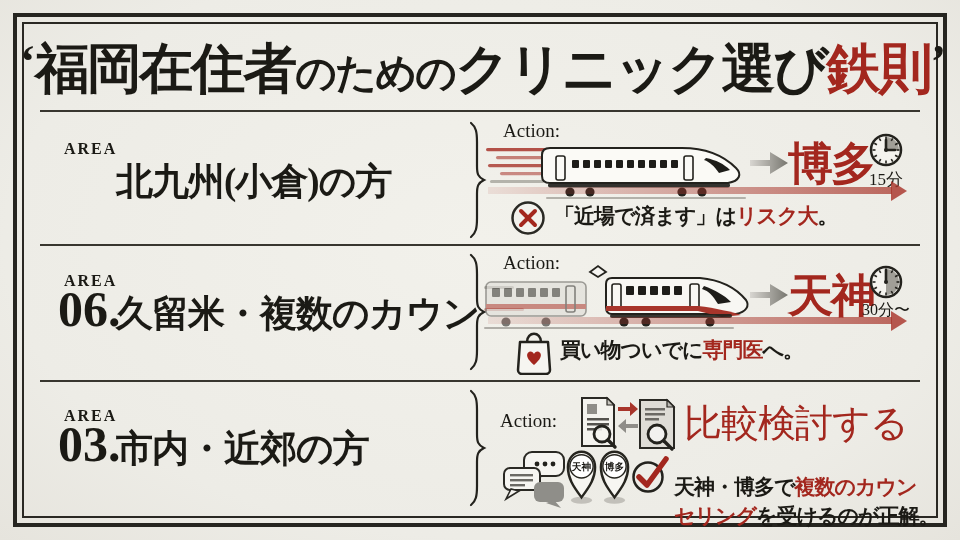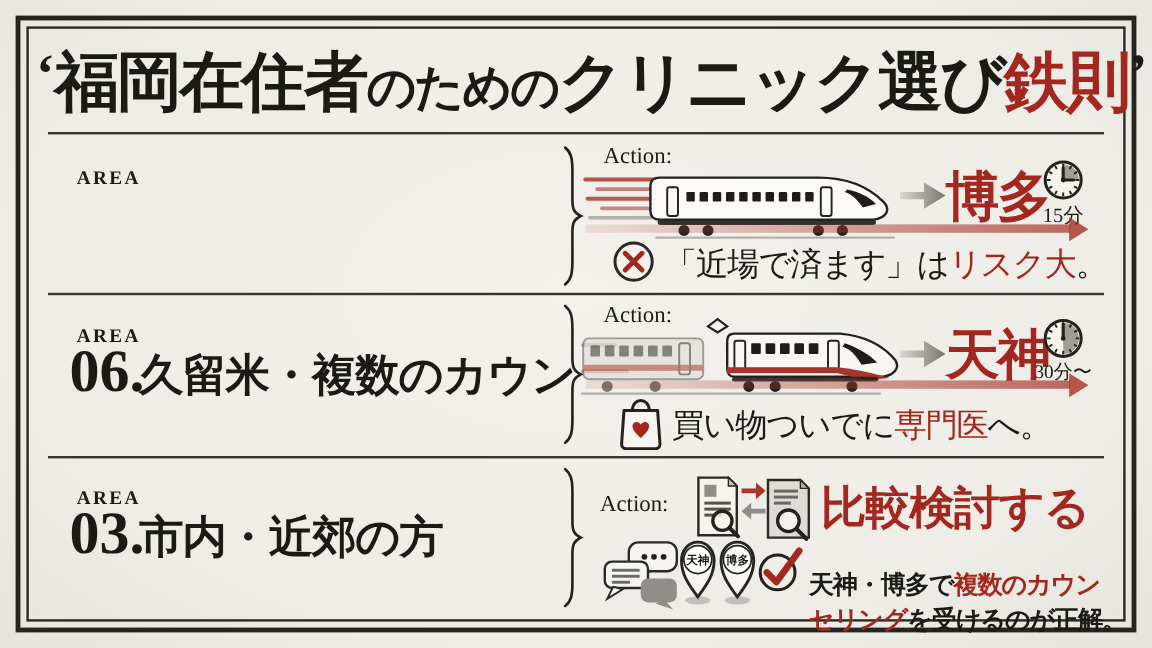--- a/index.html
+++ b/index.html
@@ -4,64 +4,65 @@
 <style>
   html,body{margin:0;padding:0;}
   body{width:960px;height:540px;overflow:hidden;background:#eeede7;
        font-family:"Liberation Serif","DejaVu Serif",serif;color:#1b1a15;}
   .canvas{position:relative;width:960px;height:540px;background:
     radial-gradient(ellipse at 50% 45%, #f2f1eb 0%, #edece6 70%, #e6e4dd 100%);}
   .frame-outer{position:absolute;inset:13px;border:4px solid #262520;pointer-events:none;}
   .frame-inner{position:absolute;inset:22px;border:2px solid #2a2823;pointer-events:none;}
   .abs{position:absolute;}
   
-  .title{position:absolute;left:30px;right:30px;top:33px;text-align:right;
+  .title{position:absolute;left:20px;right:30px;top:33px;text-align:right;
          font-weight:700;white-space:nowrap;letter-spacing:-2px;}
   .title .big{font-size:54px;}
   .title .mid{font-size:41px;}
   .title .red{color:#a3271e;}
   .title .tq{font-size:46px;position:relative;top:-10px;letter-spacing:0;}
   .divider{position:absolute;left:40px;width:880px;height:2px;background:#38362f;}
   
   .area-label{position:absolute;font-size:16px;font-weight:700;letter-spacing:2px;}
   .area-number{position:absolute;font-size:50px;font-weight:700;line-height:50px;}
   .area-name{position:absolute;font-size:37px;font-weight:700;line-height:44px;letter-spacing:-1px;white-space:nowrap;}
   .action-label{position:absolute;font-size:19px;font-weight:400;}
   
   .dest{position:absolute;font-size:45px;font-weight:700;color:#a3271e;letter-spacing:-2px;white-space:nowrap;}
   .time{position:absolute;font-size:17px;font-weight:400;text-align:center;white-space:nowrap;}
   
   .red-arrow{position:absolute;height:7px;width:404px;
      background:linear-gradient(90deg,rgba(168,53,43,.10),rgba(168,53,43,.72));}
   .red-arrow .head{position:absolute;right:-15px;top:-6px;width:0;height:0;
      border-left:16px solid rgba(168,53,43,.82);border-top:10px solid transparent;border-bottom:10px solid transparent;}
   
-  .note{position:absolute;font-size:27px;font-weight:400;white-space:nowrap;letter-spacing:-1px;}
+  .note{position:absolute;font-size:21px;font-weight:700;white-space:nowrap;letter-spacing:-1px;}
   .note .red{color:#a3271e;}
-  .action-highlight{position:absolute;font-size:38px;font-weight:700;color:#a3271e;letter-spacing:-1px;white-space:nowrap;}
+  .action-highlight{position:absolute;font-size:38px;font-weight:400;color:#a3271e;letter-spacing:-1px;white-space:nowrap;}
   .note-small{position:absolute;font-size:21px;font-weight:700;line-height:29px;letter-spacing:-1px;white-space:nowrap;}
   .note-small .red{color:#a3271e;}
   svg{display:block;}
 </style>
 </head>
 <body>
 
 <div class="canvas">
   <div class="frame-outer"></div>
   <div class="frame-inner"></div>
 
   <div class="title">
     <span class="tq">‘</span><span class="big">福岡在住者</span><span class="mid">のための</span><span class="big">クリニック選び</span><span class="big red">鉄則</span><span class="tq">’</span>
   </div>
 
   <div class="divider" style="top:110px;"></div>
   <div class="divider" style="top:244px;"></div>
   <div class="divider" style="top:380px;"></div>
 
   <div class="area-label" style="left:64px;top:140px;">AREA</div>
+  <div class="area-name" style="left:116px;top:160px;">北九州(小倉)の方</div>
 
   <svg class="abs" style="left:462px;top:120px;" width="26" height="120" viewBox="0 0 26 120">
     <path d="M9,3 C14,7 15,12 15,22 L15,46 C15,54 16,57 22,60 C16,63 15,66 15,74 L15,98 C15,108 14,113 9,117" fill="none" stroke="#23221d" stroke-width="2.2" stroke-linecap="round"></path>
   </svg>
 
   <div class="action-label" style="left:503px;top:120px;">Action:</div>
 
   <svg class="abs" style="left:486px;top:136px;" width="268" height="64" viewBox="0 0 268 64">
     <rect x="0" y="12" width="66" height="3.2" rx="1.6" fill="#a8352b" opacity="0.85"></rect>
     <rect x="10" y="20" width="48" height="3.2" rx="1.6" fill="#a8352b" opacity="0.6"></rect>

